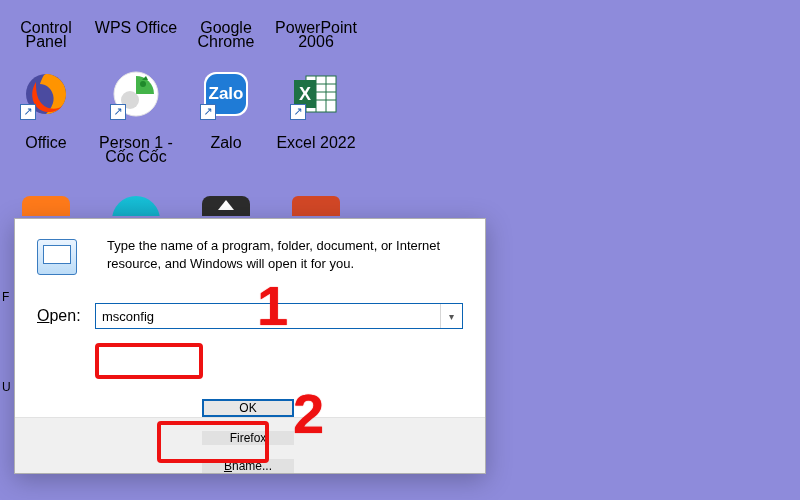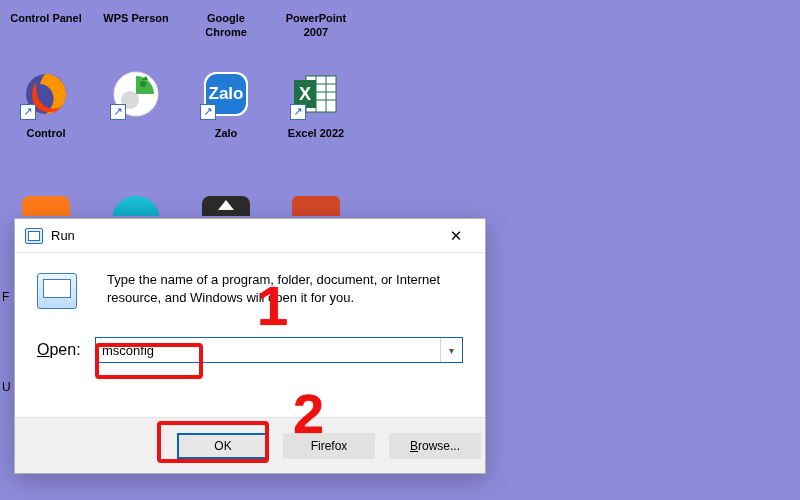--- a/index.html
+++ b/index.html
@@ -8,21 +8,21 @@
 
   
   .desktop { position: absolute; inset: 0; }
   .icon-grid { position: absolute; top: 3px; left: 4px; }
   .icon-cell {
     position: absolute;
     width: 84px;
     text-align: center;
     color: #000;
   }
-  .icon-cell .label { margin-top: 8px; font-size: 11px; line-height: 14px; white-space: pre-line; font-weight: bold; }
+  .icon-cell .label { margin-top: 18px; font-size: 16px; line-height: 14px; white-space: pre-line; }
 
   .icon-img {
     width: 48px; height: 48px; margin: 0 auto; position: relative;
     display: flex; align-items: center; justify-content: center;
   }
   .shortcut-arrow {
     position: absolute; left: -2px; bottom: -2px; width: 16px; height: 16px;
     background: #fff; border: 1px solid #3a6fb7;
     display: flex; align-items: center; justify-content: center;
     font-size: 11px; color: #1f5fb0;
@@ -85,20 +85,21 @@
   .combo-caret {
     width: 22px; height:100%; display:flex; align-items:center; justify-content:center;
     color:#555; font-size:10px; border-left: 1px solid #d6d6d6;
   }
 
   .button-bar {
     position:absolute; left:0; right:0; bottom:0; height:56px;
     background:#f0f0f0; border-top:1px solid #e2e2e2;
     display:flex; align-items:center; justify-content:flex-end; gap:14px;
     padding-right: 4px;
+    flex-direction: column;
   }
   .btn {
     width: 92px; height: 26px;
     background:#e1e1e1;
     font-size:12px; color:#000;
     display:flex; align-items:center; justify-content:center;
     cursor:pointer;
   }
   .btn.default { border:2px solid #0a63b4; background:#e7e7e7; }
 
@@ -119,58 +120,60 @@
 </head>
 <body>
 
 <div class="desktop">
 
   <div class="icon-grid">
     <div class="icon-cell" style="left:0px; top:0px;">
       <div class="label">Control Panel</div>
     </div>
     <div class="icon-cell" style="left:90px; top:0px;">
-      <div class="label">WPS Person</div>
+      <div class="label">WPS Office</div>
     </div>
     <div class="icon-cell" style="left:180px; top:0px;text-align:center;">
       <div class="label">Google
 Chrome</div>
     </div>
     <div class="icon-cell" style="left:270px; top:0px;">
       <div class="label">PowerPoint
-2007</div>
+2006</div>
     </div>
   </div>
 
   <div class="icon-grid" style="top:70px;">
 
     <div class="icon-cell" style="left:0px; top:0px;">
       <div class="icon-img">
         <svg viewBox="0 0 48 48" width="48" height="48">
           <circle cx="24" cy="24" r="20" fill="#4b4ba0"></circle>
           <path d="M24 4 C34 4 44 12 44 24 C44 36 34 44 24 44 C30 38 34 30 30 22 C28 18 24 14 18 14 C20 8 22 4 24 4 Z" fill="#ff9400"></path>
           <path d="M14 12 C10 18 8 28 14 36 C20 44 34 44 40 36 C36 40 26 40 20 34 C14 28 14 18 14 12 Z" fill="#ff3b00"></path>
         </svg>
         <div class="shortcut-arrow"></div>
       </div>
-      <div class="label">Control</div>
+      <div class="label">Office</div>
     </div>
 
     <div class="icon-cell" style="left:90px; top:0px;">
       <div class="icon-img">
         <svg viewBox="0 0 48 48" width="48" height="48">
           <circle cx="24" cy="24" r="22" fill="#ffffff"></circle>
           <circle cx="24" cy="24" r="22" fill="none" stroke="#e6e6e6" stroke-width="1"></circle>
           <path d="M24 6 A18 18 0 0 1 42 24 L24 24 Z" fill="#44b449"></path>
           <circle cx="31" cy="14" r="3" fill="#1f8a2b"></circle>
           <path d="M30 10 L34 6 L36 10 Z" fill="#1f8a2b"></path>
           <circle cx="18" cy="30" r="9" fill="#d9d9d9"></circle>
         </svg>
         <div class="shortcut-arrow"></div>
       </div>
+      <div class="label">Person 1 -
+Cốc Cốc</div>
     </div>
 
     <div class="icon-cell" style="left:180px; top:0px;">
       <div class="icon-img">
         <svg viewBox="0 0 48 48" width="48" height="48">
           <rect x="2" y="2" width="44" height="44" rx="12" fill="#ffffff"></rect>
           <rect x="4" y="4" width="40" height="40" rx="11" fill="#1f7bd6"></rect>
           <text x="24" y="29" text-anchor="middle" font-family="Arial" font-weight="700" font-size="17" fill="#ffffff">Zalo</text>
         </svg>
         <div class="shortcut-arrow"></div>
@@ -204,29 +207,20 @@
     </div>
     <div class="crop-blob" style="left:288px; background:#d24726; border-radius:6px;"></div>
   </div>
 
   <div class="edge-label" style="top:290px;">F</div>
   <div class="edge-label" style="top:380px;">U</div>
 </div>
 
 <div class="run-dialog">
 
-  <div class="titlebar">
-    <div class="titlebar-left">
-      <div class="run-app-icon"></div>
-      <h1>Run</h1>
-    </div>
-    <div class="close-btn">
-      <span>✕</span>
-    </div>
-  </div>
 
   <div class="dialog-body">
     <div class="body-row">
       <div class="body-icon"></div>
       <div class="body-text">Type the name of a program, folder, document, or Internet resource, and Windows will open it for you.</div>
     </div>
 
     <div class="open-row">
       <div class="open-label"><u>O</u><span>pen:</span></div>
       <div class="open-combo">
@@ -237,21 +231,21 @@
   </div>
 
   <div class="button-bar">
     <div class="btn default">
       <span>OK</span>
     </div>
     <div class="btn">
       <span>Firefox</span>
     </div>
     <div class="btn">
-      <span><u>B</u><span>rowse...</span></span>
+      <span><u>B</u><span>name...</span></span>
     </div>
   </div>
 
   <div class="annot-box" style="left:80px; top:124px; width:108px; height:36px;"></div>
   <div class="annot-num" style="left:242px; top:54px;">1</div>
 
   <div class="annot-box" style="left:142px; top:202px; width:112px; height:42px;"></div>
   <div class="annot-num" style="left:278px; top:162px;">2</div>
 </div>
 

